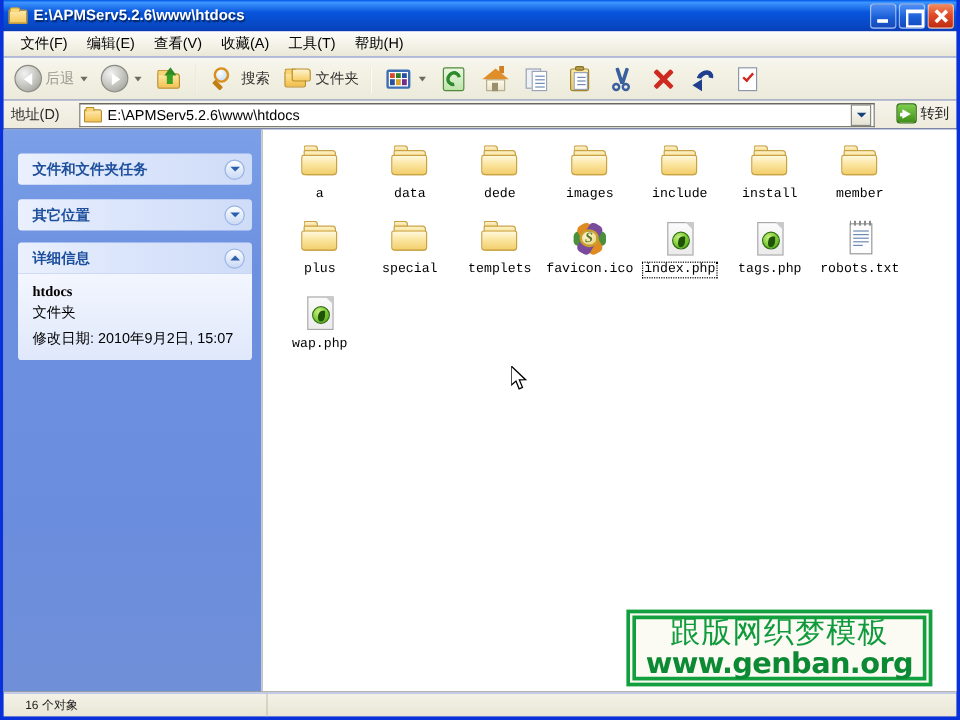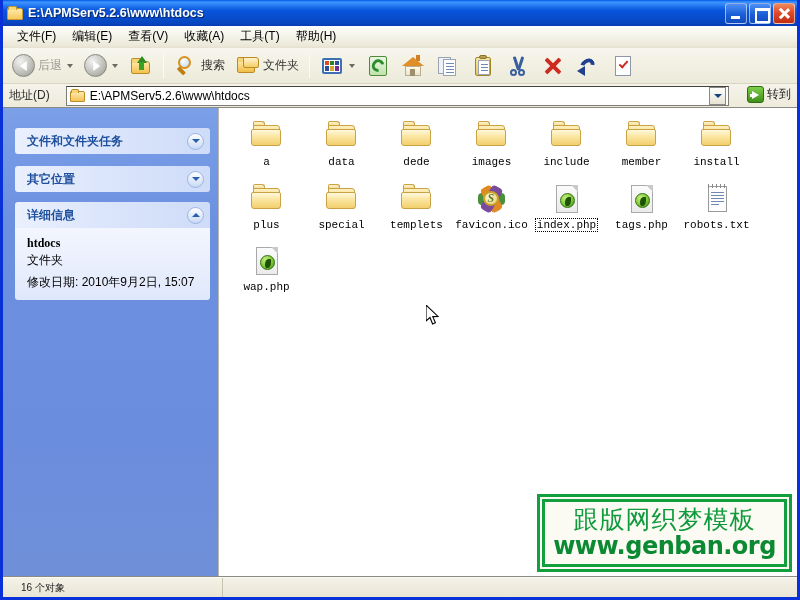--- a/index.html
+++ b/index.html
@@ -615,22 +615,22 @@
   
   .cursor {
     position: absolute;
     pointer-events: none;
     z-index: 40;
   }
 
   
   .watermark {
     position: absolute;
-    right: 5px; bottom: 4px;
-    width: 255px; height: 78px;
+    right: 20px; bottom: 4px;
+    width: 255px; height: 64px;
     background: #fbfaf3;
     border: 3px solid #12a03e;
     box-shadow: inset 0 0 0 2px #fbfaf3, inset 0 0 0 5px #12a03e;
     display: flex;
     flex-direction: column;
     align-items: center;
     justify-content: center;
     z-index: 30;
   }
   .wm-cn {
@@ -899,30 +899,30 @@
             </div>
           <div class="item-label">include</div>
         </div>
 
         <div class="item">
           <div class="item-icon f-big">
               <i class="tab"></i>
               <i class="back"></i>
               <i class="front"></i>
             </div>
-          <div class="item-label">member</div>
+          <div class="item-label">install</div>
         </div>
 
         <div class="item">
           <div class="item-icon f-big">
               <i class="tab"></i>
               <i class="back"></i>
               <i class="front"></i>
             </div>
-          <div class="item-label">install</div>
+          <div class="item-label">member</div>
         </div>
 
         <div class="item">
           <div class="item-icon f-big">
               <i class="tab"></i>
               <i class="back"></i>
               <i class="front"></i>
             </div>
           <div class="item-label">plus</div>
         </div>

